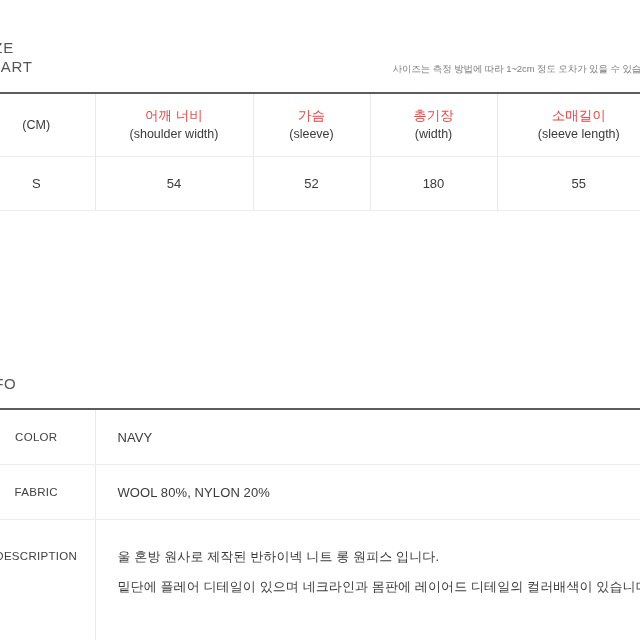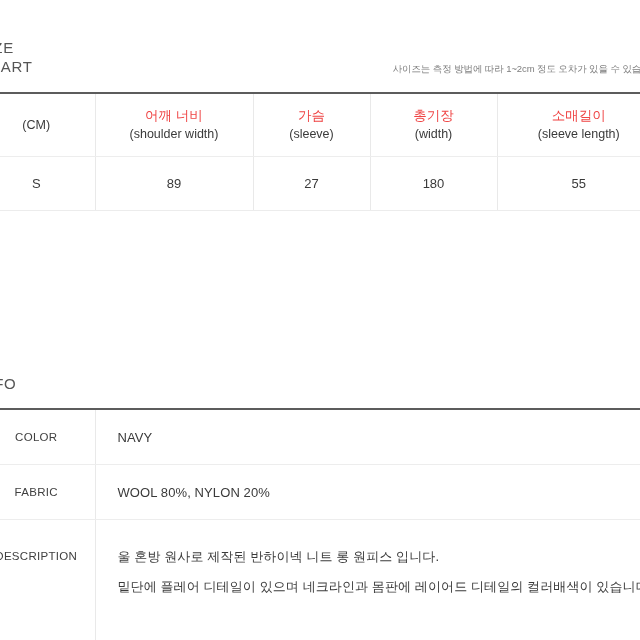--- a/index.html
+++ b/index.html
@@ -168,22 +168,22 @@
         </th>
         <th>
           <span class="kr">소매길이</span>
           <span class="en">(sleeve length)</span>
         </th>
       </tr>
     </thead>
     <tbody>
       <tr>
         <td>S</td>
-        <td>89</td>
-        <td>27</td>
+        <td>54</td>
+        <td>52</td>
         <td>180</td>
         <td>55</td>
       </tr>
     </tbody>
   </table>
 
   <div class="section-head info">
     <div class="section-title">INFO</div>
   </div>
 

